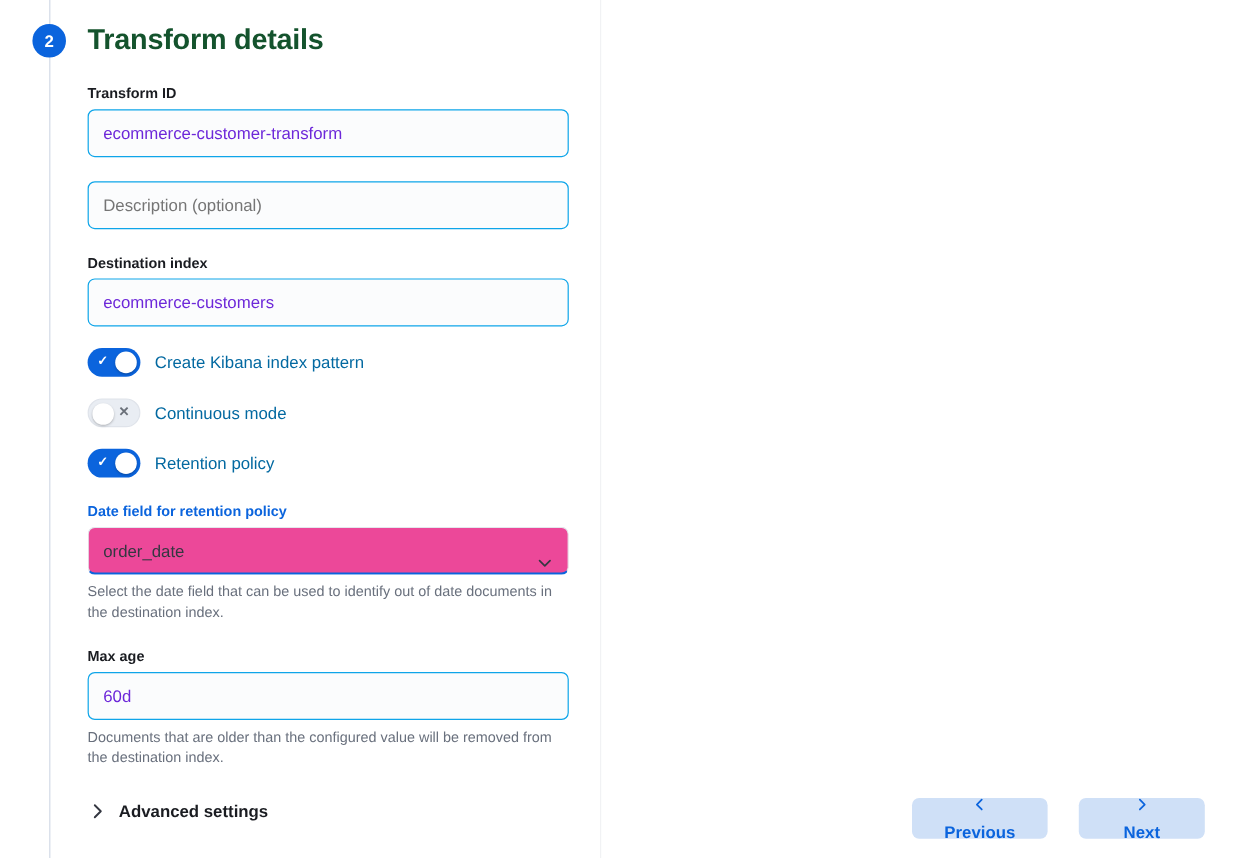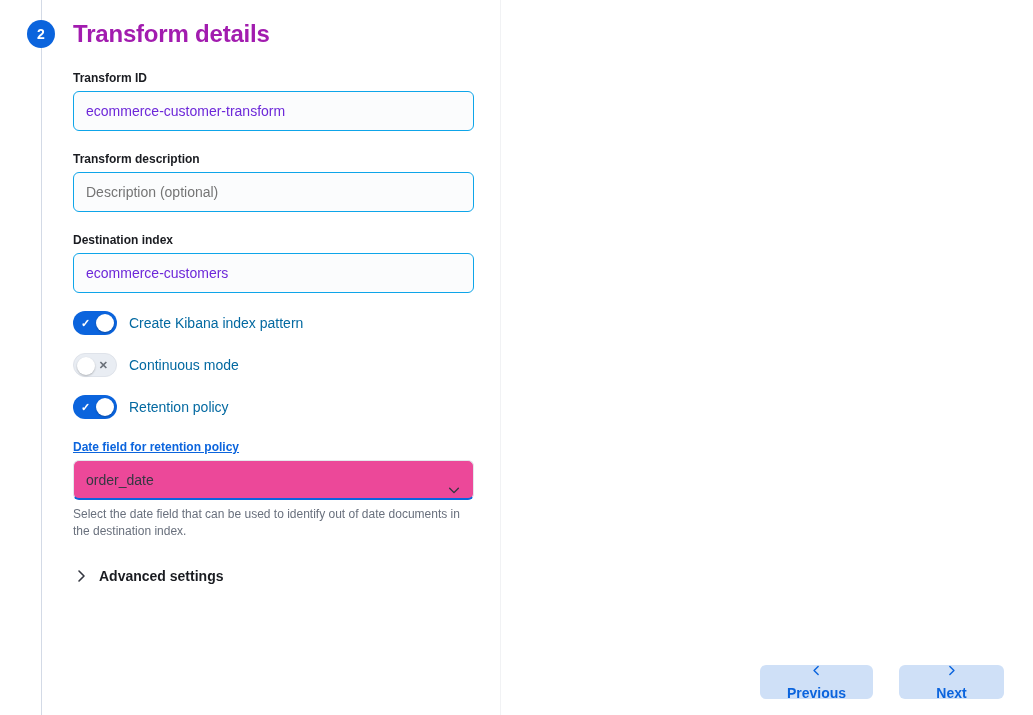--- a/index.html
+++ b/index.html
@@ -49,32 +49,32 @@
   .content {
     position: absolute;
     left: 73px; top: 0;
     width: 430px;
   }
   .page-title {
     margin: 18px 0 0 0;
     font-size: 24px;
     line-height: 32px;
     font-weight: 700;
-    color: #a21caf;
+    color: #14532d;
     letter-spacing: -0.2px;
   }
   .field-block { margin-top: 20px; }
   .field-label {
     font-size: 12px;
     font-weight: 700;
     color: #1a1c21;
     line-height: 16px;
     margin-bottom: 5px;
   }
-  .field-label.accent { color: #0b64dd; text-decoration: underline; }
+  .field-label.accent { color: #0b64dd; }
   .text-input {
     width: 401px;
     height: 40px;
     border: 1px solid #0ea5e9;
     border-radius: 6px;
     background: #fbfcfd;
     font-size: 14px;
     line-height: 38px;
     color: #6d28d9;
     padding: 0 12px;
@@ -207,21 +207,20 @@
   <div class="content">
 
     <h1 class="page-title">Transform details</h1>
 
     <div class="field-block">
       <div class="field-label">Transform ID</div>
       <input class="text-input" type="text" value="ecommerce-customer-transform" style="">
     </div>
 
     <div class="field-block">
-      <div class="field-label">Transform description</div>
       <input class="text-input" type="text" placeholder="Description (optional)" style="">
     </div>
 
     <div class="field-block">
       <div class="field-label">Destination index</div>
       <input class="text-input" type="text" value="ecommerce-customers" style="">
     </div>
 
     <div class="switch-row">
       <span class="switch on">
@@ -253,20 +252,25 @@
         <span>order_date</span>
         <span class="chevron-down">
           <svg viewBox="0 0 16 16" width="14" height="14" fill="none" stroke="currentColor" stroke-width="1.6" stroke-linecap="round" stroke-linejoin="round">
               <path d="M3 6l5 5 5-5"></path>
             </svg>
         </span>
       </div>
       <div class="helper-text">Select the date field that can be used to identify out of date documents in the destination index.</div>
     </div>
 
+    <div class="field-block">
+      <div class="field-label">Max age</div>
+      <input class="text-input" type="text" value="60d" style="">
+      <div class="helper-text">Documents that are older than the configured value will be removed from the destination index.</div>
+    </div>
 
     <div class="accordion">
       <span class="arrow">
         <svg viewBox="0 0 16 16" width="16" height="16" fill="none" stroke="currentColor" stroke-width="1.6" stroke-linecap="round" stroke-linejoin="round">
             <path d="M6 3l5 5-5 5"></path>
           </svg>
       </span>
       <span class="accordion-label">Advanced settings</span>
     </div>
 

